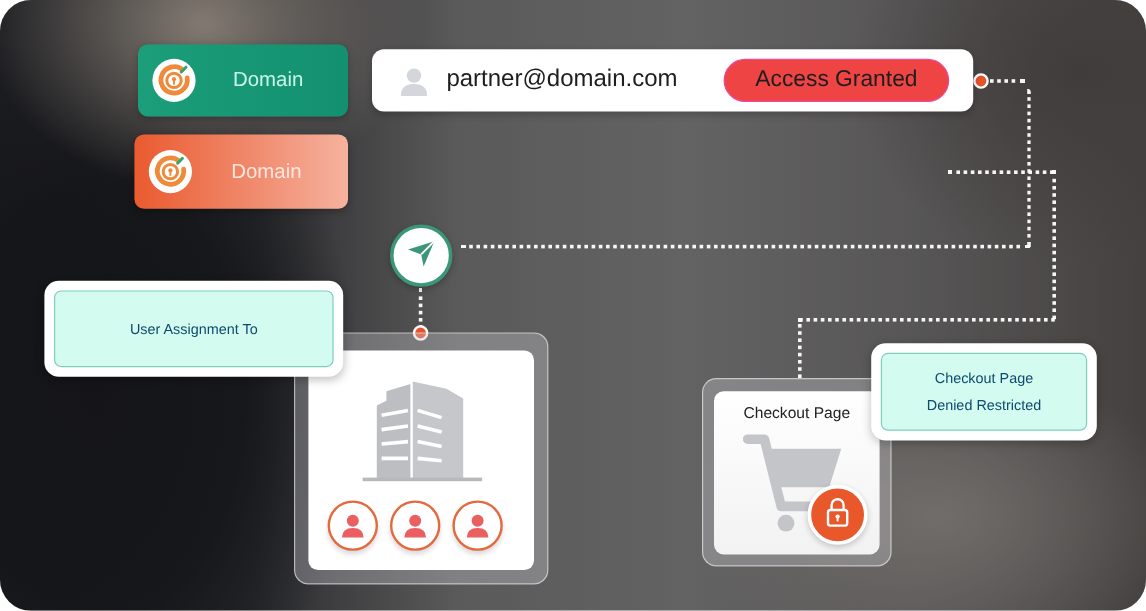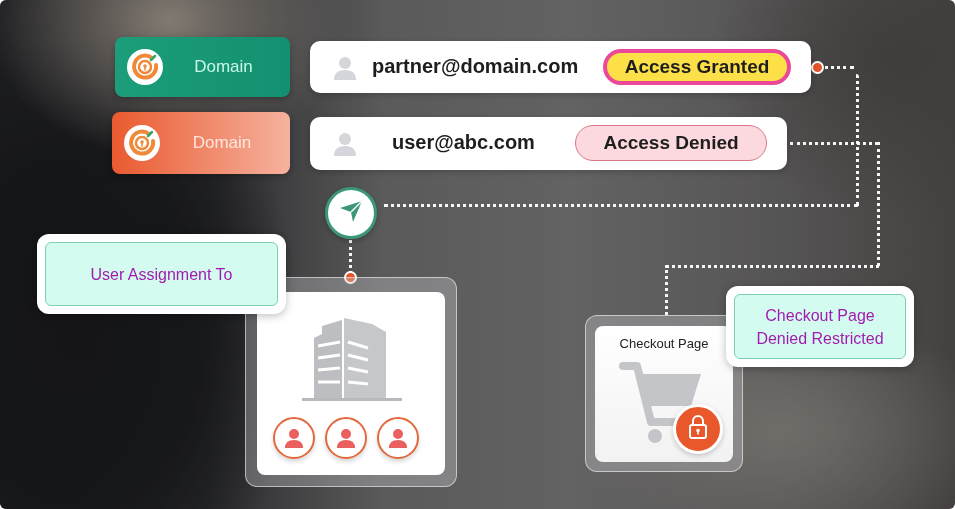--- a/index.html
+++ b/index.html
@@ -1,19 +1,19 @@
 <!DOCTYPE html>
 <html><head>
 <meta charset="utf-8">
 <style>
   html, body { margin:0; padding:0; background:#ffffff; }
   body { width:955px; height:509px; position:relative; overflow:hidden; font-family:"DejaVu Sans","Liberation Sans",sans-serif; }
   .scene {
     position:absolute; left:0; top:0; width:955px; height:509px;
-    border-radius:6px; overflow:hidden;
+    border-radius:26px; overflow:hidden;
     background:
       radial-gradient(ellipse 260px 200px at 170px 20px, #a59a8d 0%, rgba(165,154,141,0) 70%),
       radial-gradient(ellipse 220px 320px at 80px 330px, #0e0f12 0%, rgba(14,15,18,0.9) 55%, rgba(14,15,18,0) 100%),
       radial-gradient(ellipse 240px 200px at 900px 60px, #4a4542 0%, rgba(74,69,66,0) 80%),
       radial-gradient(ellipse 260px 160px at 780px 430px, #8d8882 0%, rgba(141,136,130,0) 80%),
       linear-gradient(90deg, #1a1b1f 0%, #2c2d30 22%, #6f6e6d 40%, #7b7a79 60%, #6a6867 80%, #504b48 100%);
   }
   .scene::after { content:""; position:absolute; inset:0; background:rgba(40,40,42,0.28); }
   .layer { position:absolute; inset:0; z-index:2; }
 
@@ -32,36 +32,36 @@
   .domain-badge .label {
     flex:1; text-align:center; font-family:"Liberation Sans",sans-serif;
     font-size:17px; line-height:20px; padding-right:6px;
   }
   .domain-badge.verified .label { color:#c9f7e7; }
   .domain-badge.unverified .label { color:#ffe6dc; }
 
   
   .email-row {
     position:absolute; background:#ffffff; border-radius:10px; height:52px;
-    box-shadow:0 2px 6px rgba(0,0,0,0.2); display:flex; align-items:center;font-weight:bold;
+    box-shadow:0 2px 6px rgba(0,0,0,0.2); display:flex; align-items:center;
   }
   .email-row.r1 { left:310px; top:41px; width:501px; }
   .email-row.r2 { left:310px; top:117px; width:477px; height:53px; }
   .email-row .user-icon { position:absolute; left:22px; top:14px; }
   .email-row .email {
     position:absolute; font-family:"Liberation Sans",sans-serif; font-size:20px; color:#1e1e1e;
   }
   .email-row.r1 .email { left:62px; top:14px; }
   .email-row.r2 .email { left:82px; top:14px; }
   .status-pill {
     position:absolute; height:36px; border-radius:18px; box-sizing:border-box;
     display:flex; align-items:center; justify-content:center;
     font-family:"Liberation Sans",sans-serif; font-size:19px; color:#1e1e1e;
   }
-  .status-pill.granted { left:293px; top:8px; width:188px; background:#fde047; border:4px solid #ec4899; }
+  .status-pill.granted { left:293px; top:8px; width:188px; background:#ef4444; border:1px solid #ec4899; }
   .status-pill.denied { left:265px; top:8px; width:192px; background:#fbd9de; border:1px solid #d77a86; }
 
   
   .dot-h { position:absolute; height:0; border-top:3px dotted rgba(255,255,255,0.95); }
   .dot-v { position:absolute; width:0; border-left:3px dotted rgba(255,255,255,0.95); }
   .pin { position:absolute; width:9px; height:9px; border-radius:50%; background:#e4532a; border:2px solid #ffffff; box-sizing:content-box; }
 
   
   .send-circle {
     position:absolute; left:325px; top:187px; width:52px; height:52px; border-radius:50%;
@@ -72,21 +72,21 @@
 
   
   .callout {
     position:absolute; background:#ffffff; border-radius:12px; padding:8px; box-sizing:border-box;
     box-shadow:0 2px 8px rgba(0,0,0,0.25);
   }
   .callout .inner {
     width:100%; height:100%; box-sizing:border-box; border-radius:6px;
     background:#d4fbef; border:1px solid #7fcfb4;
     display:flex; align-items:center; justify-content:center; text-align:center;
-    font-family:"Liberation Sans",sans-serif; font-size:16px; line-height:23px; color:#a21caf;
+    font-family:"Liberation Sans",sans-serif; font-size:12px; line-height:23px; color:#0c4a6e;
   }
   .callout.assign { left:37px; top:234px; width:249px; height:80px; }
   .callout.restrict { left:726px; top:286px; width:188px; height:81px; }
 
   
   .glass {
     position:absolute; border-radius:12px; border:1px solid rgba(255,255,255,0.55);
     background:rgba(200,200,205,0.35); box-sizing:border-box;
   }
   .glass.company { left:245px; top:277px; width:212px; height:210px; }
@@ -169,30 +169,20 @@
       <span class="user-icon">
         <svg width="26" height="26" viewBox="0 0 26 26">
           <circle cx="13" cy="8" r="6" fill="#d5d6dc"></circle>
           <path d="M2 25 Q2 15 13 15 Q24 15 24 25 Z" fill="#d5d6dc"></path>
         </svg>
       </span>
       <span class="email">partner@domain.com</span>
       <span class="status-pill granted">Access Granted</span>
     </div>
 
-    <div class="email-row r2">
-      <span class="user-icon">
-        <svg width="26" height="26" viewBox="0 0 26 26">
-          <circle cx="13" cy="8" r="6" fill="#d5d6dc"></circle>
-          <path d="M2 25 Q2 15 13 15 Q24 15 24 25 Z" fill="#d5d6dc"></path>
-        </svg>
-      </span>
-      <span class="email">user@abc.com</span>
-      <span class="status-pill denied">Access Denied</span>
-    </div>
 
     <div class="send-circle">
       <span>
         <svg width="26" height="26" viewBox="0 0 26 26">
           <path d="M2 10 L24 3 L15 24 L13 14 Z" fill="#3c9778"></path>
           <path d="M13 14 L24 3" stroke="#ffffff" stroke-width="1.5"></path>
         </svg>
       </span>
     </div>
 

